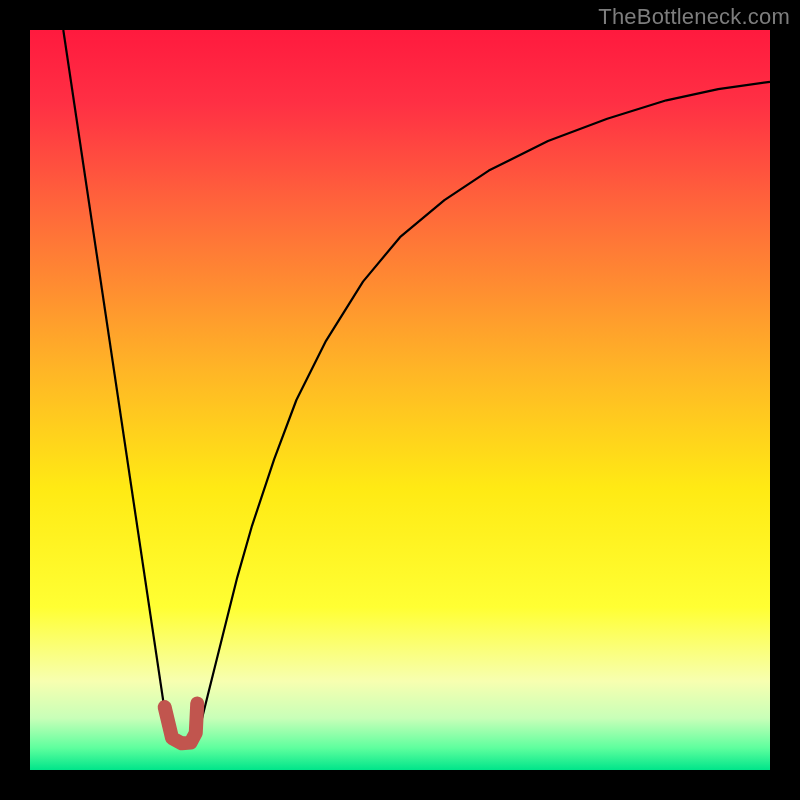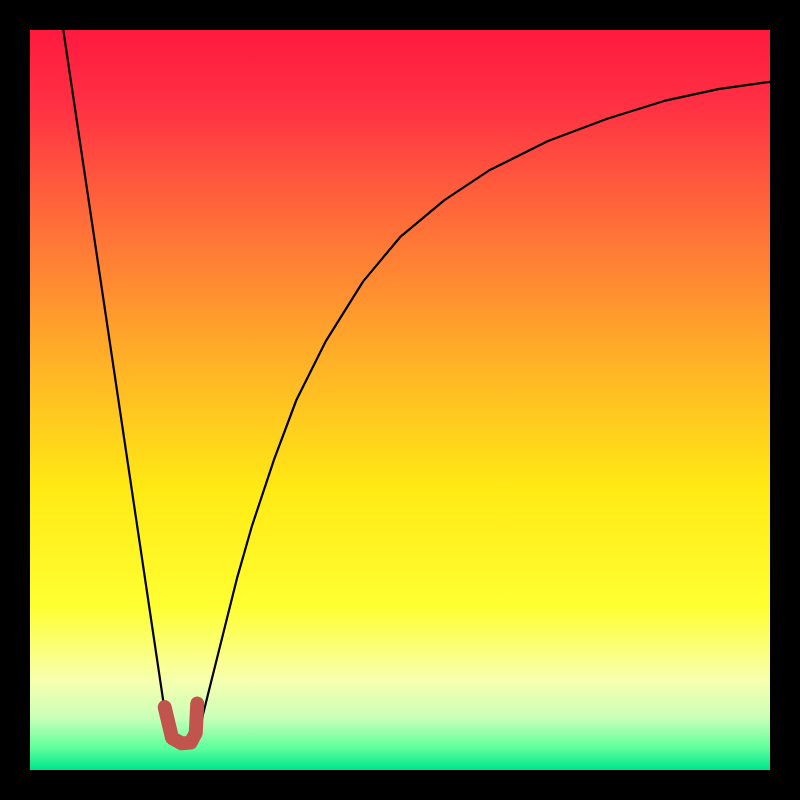--- a/index.html
+++ b/index.html
@@ -61,14 +61,15 @@
       </defs>
       <rect id="bg-rect" x="0" y="0" width="740" height="740" fill="url(#bg-grad)"></rect>
       <g id="series-group">
           <path d="M33.30 0.00 L139.12 710.40" fill="none" stroke="#000000" stroke-width="2.2" stroke-linecap="butt" stroke-linejoin="round"></path>
           <path d="M166.50 710.40 L177.60 666.00 L192.40 606.80 L207.20 547.60 L222.00 495.80 L244.20 429.20 L266.40 370.00 L296.00 310.80 L333.00 251.60 L370.00 207.20 L414.40 170.20 L458.80 140.60 L518.00 111.00 L577.20 88.80 L636.40 70.30 L688.20 59.20 L740.00 51.80" fill="none" stroke="#000000" stroke-width="2.2" stroke-linecap="butt" stroke-linejoin="round"></path>
           <path d="M134.68 677.10 L142.08 708.18 L151.70 713.36 L160.58 712.62 L165.76 703.00 L167.24 673.40" fill="none" stroke="#c1554e" stroke-width="14" stroke-linecap="round" stroke-linejoin="round"></path>
         </g>
     </svg>
   </div>
 
+  <div class="watermark">TheBottleneck.com</div>
 
 </div>
 
 </body></html>

